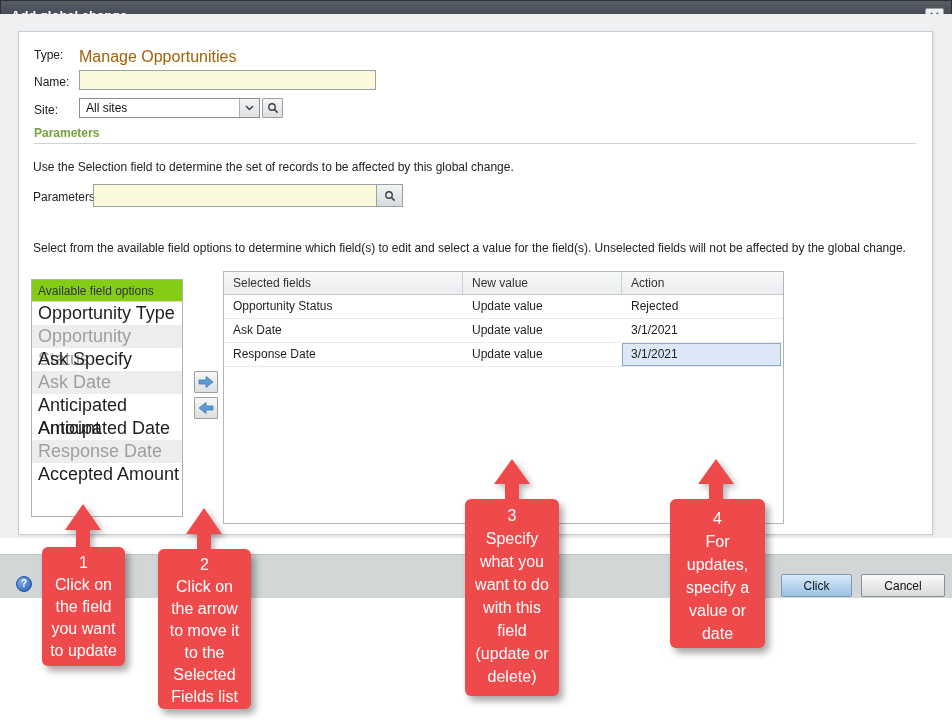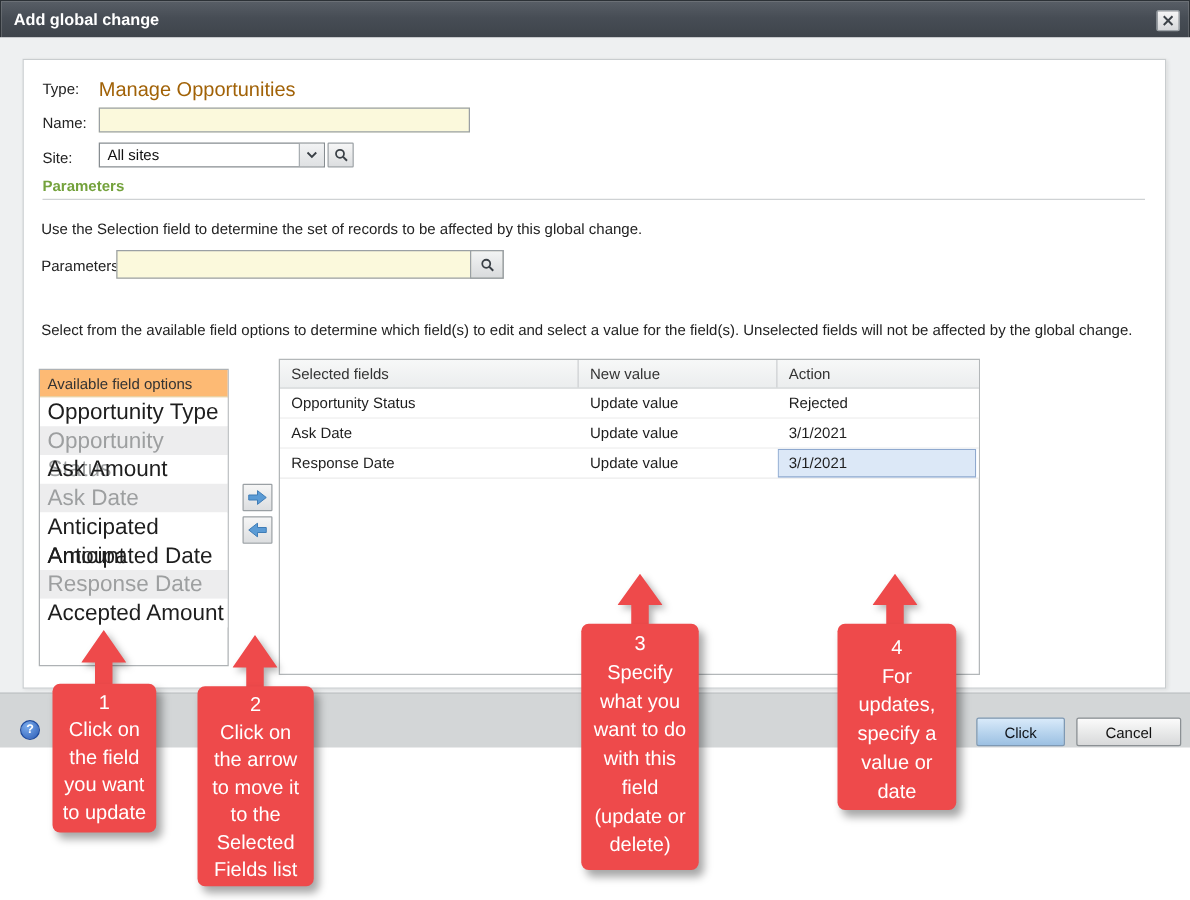--- a/index.html
+++ b/index.html
@@ -23,21 +23,21 @@
   }
   .close-btn {
     position:absolute; left:924px; top:7px; width:19px; height:17px;
     background:linear-gradient(#f6f6f6,#d6d8da);
     border:1px solid #9aa0a5; border-radius:2px; cursor:pointer;
     display:flex; align-items:center; justify-content:center; padding:0;
   }
 
   
   .dialog-body {
-    position:absolute; left:0; top:30px; width:952px; height:524px;
+    position:absolute; left:0; top:14px; width:952px; height:524px;
     background:#eef0f1;
   }
   .panel {
     position:absolute; left:18px; top:17px; width:915px; height:504px;
     background:#ffffff; border:1px solid #c9cdcf;
     box-shadow:1px 1px 3px rgba(0,0,0,0.08);
   }
   .lbl { position:absolute; font-size:12px; color:#222; }
   .val { position:absolute; font-size:16px; color:#a16207; }
 
@@ -80,21 +80,21 @@
     display:flex; align-items:center; justify-content:center; cursor:pointer; padding:0;
   }
 
   
   .listbox {
     position:absolute; left:12px; top:247px; width:152px; height:238px;
     background:#ffffff; border:1px solid #aeb2b5;
   }
   .listbox-header {
     height:22px; line-height:22px; padding-left:6px;
-    background:#fdba74; border-bottom:1px solid #e4dab4;
+    background:#84cc16; border-bottom:1px solid #e4dab4;
     font-size:12px; color:#333;
   }
   .list-item {
     height:23px; line-height:23px; padding-left:6px;
     font-size:18px; color:#1e1e1e; background:#ffffff; cursor:pointer;
   }
   .list-item.disabled { background:#ededee; color:#9d9fa0; }
 
   .move-btn { width:24px; height:22px; }
   .move-right { left:175px; top:339px; }
@@ -216,21 +216,21 @@
           </svg>
         </button>
       </div>
 
       <span class="instr instr-2">Select from the available field options to determine which field(s) to edit and select a value for the field(s). Unselected fields will not be affected by the global change.</span>
 
       <div class="listbox">
         <div class="listbox-header">Available field options</div>
         <div class="list-item">Opportunity Type</div>
         <div class="list-item disabled">Opportunity Status</div>
-        <div class="list-item">Ask Amount</div>
+        <div class="list-item">Ask Specify</div>
         <div class="list-item disabled">Ask Date</div>
         <div class="list-item">Anticipated Amount</div>
         <div class="list-item">Anticipated Date</div>
         <div class="list-item disabled">Response Date</div>
         <div class="list-item">Accepted Amount</div>
       </div>
 
       <button class="icon-btn move-btn move-right">
         <svg width="16" height="12" viewBox="0 0 16 12">
           <polygon points="1,4 8,4 8,0.5 15,6 8,11.5 8,8 1,8" fill="#5b9bd5" stroke="#3f7cb6" stroke-width="0.8"></polygon>

